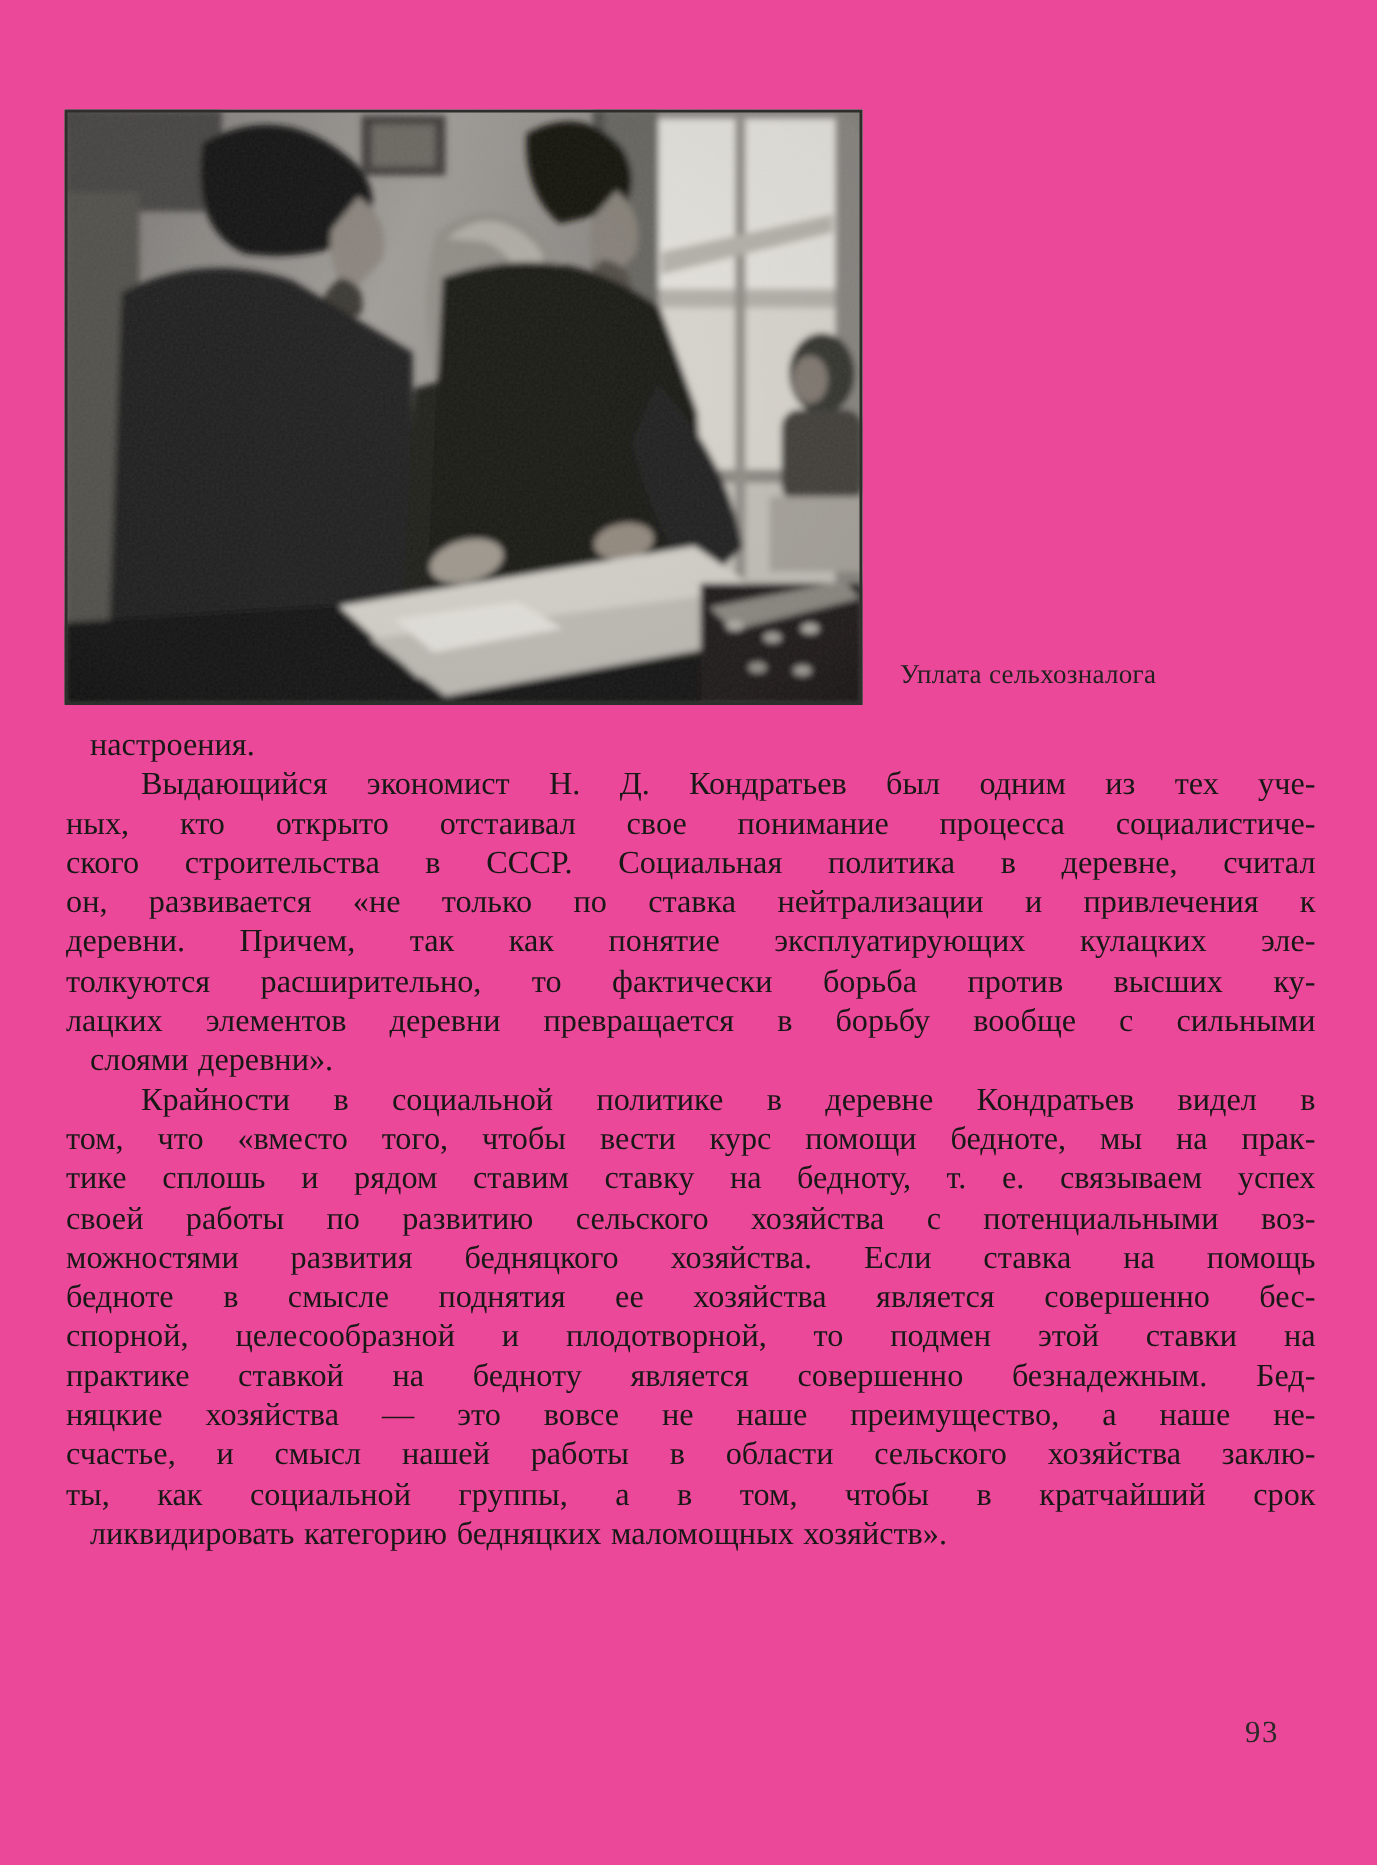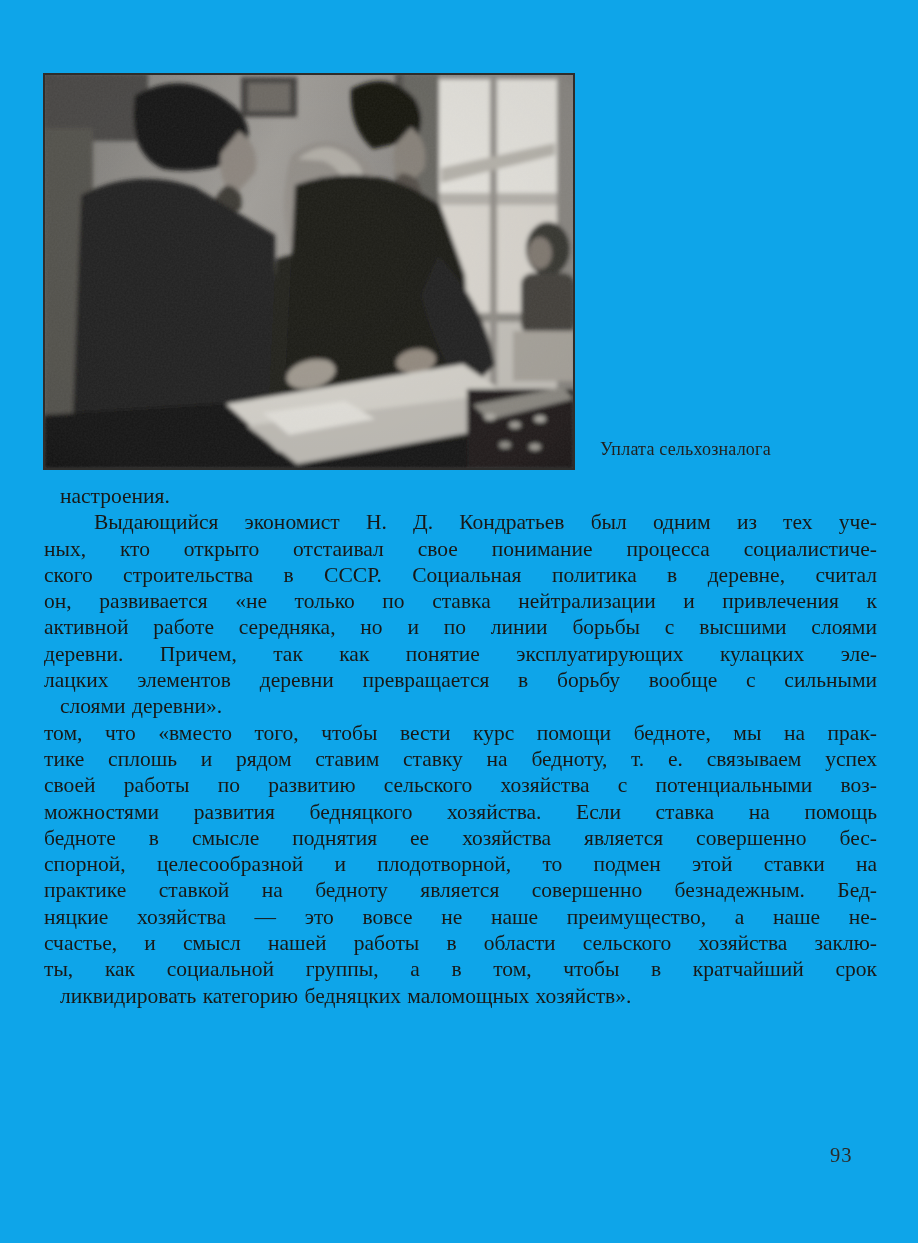--- a/index.html
+++ b/index.html
@@ -5,21 +5,21 @@
   html,body{margin:0;padding:0;}
   body{
     width:918px;height:1243px;
     background:#f4f4f2;
     font-family:"Liberation Serif", serif;
     position:relative;
     overflow:hidden;
   }
   .page{
     position:absolute;left:0;top:0;width:918px;height:1243px;
-    background:#0ea5e9;
+    background:#ec4899;
   }
   .photo-wrap{
     position:absolute;left:43px;top:73px;width:532px;height:397px;
     margin:0;padding:0;
     box-shadow:0 0 0 1px #6e6c68 inset;
     background:#9b9995;
   }
   .photo-wrap svg{display:block;width:100%;height:100%;}
   .caption{
     position:absolute;left:600px;top:439px;
@@ -150,25 +150,26 @@
 
   <div class="caption">Уплата сельхозналога</div>
 
   <div class="text-block">
     <div class="line last">настроения.</div>
 
     <div class="line indent">Выдающийся экономист Н. Д. Кондратьев был одним из тех уче-</div>
     <div class="line">ных, кто открыто отстаивал свое понимание процесса социалистиче-</div>
     <div class="line">ского строительства в СССР. Социальная политика в деревне, считал</div>
     <div class="line">он, развивается «не только по ставка нейтрализации и привлечения к</div>
-    <div class="line">активной работе середняка, но и по линии борьбы с высшими слоями</div>
     <div class="line">деревни. Причем, так как понятие эксплуатирующих кулацких эле-</div>
+    <div class="line">толкуются расширительно, то фактически борьба против высших ку-</div>
     <div class="line">лацких элементов деревни превращается в борьбу вообще с сильными</div>
     <div class="line last">слоями деревни».</div>
 
+    <div class="line indent">Крайности в социальной политике в деревне Кондратьев видел в</div>
     <div class="line">том, что «вместо того, чтобы вести курс помощи бедноте, мы на прак-</div>
     <div class="line">тике сплошь и рядом ставим ставку на бедноту, т. е. связываем успех</div>
     <div class="line">своей работы по развитию сельского хозяйства с потенциальными воз-</div>
     <div class="line">можностями развития бедняцкого хозяйства. Если ставка на помощь</div>
     <div class="line">бедноте в смысле поднятия ее хозяйства является совершенно бес-</div>
     <div class="line">спорной, целесообразной и плодотворной, то подмен этой ставки на</div>
     <div class="line">практике ставкой на бедноту является совершенно безнадежным. Бед-</div>
     <div class="line">няцкие хозяйства — это вовсе не наше преимущество, а наше не-</div>
     <div class="line">счастье, и смысл нашей работы в области сельского хозяйства заклю-</div>
     <div class="line">ты, как социальной группы, а в том, чтобы в кратчайший срок</div>

